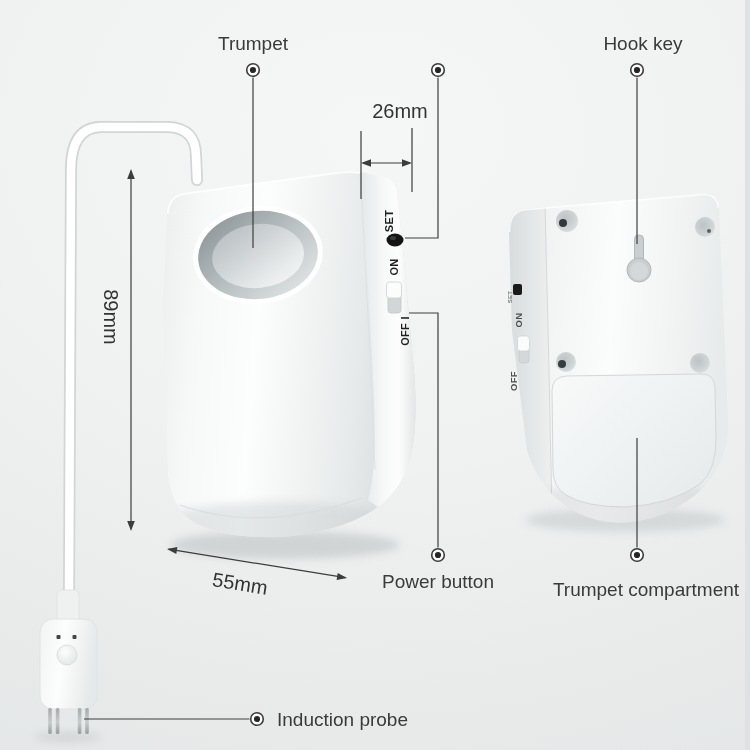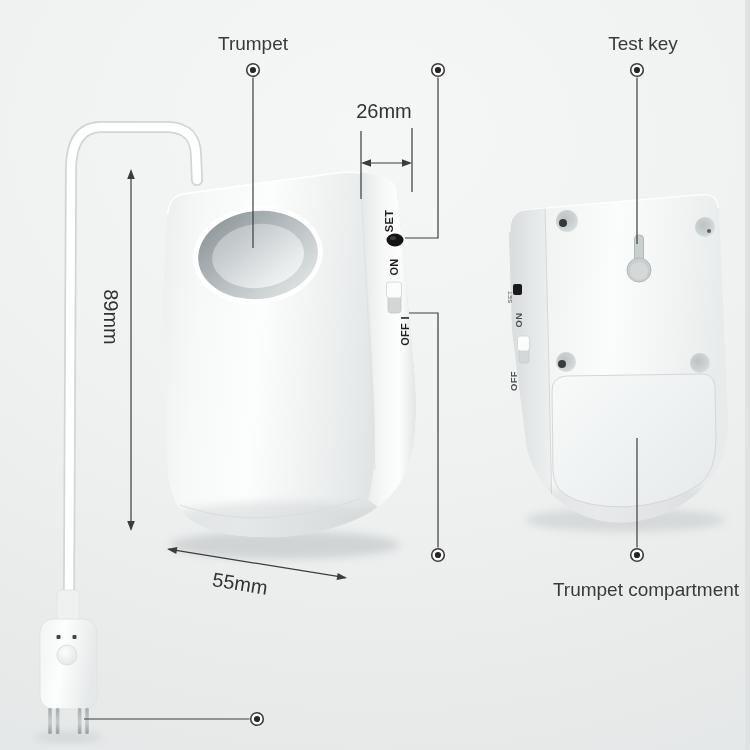--- a/index.html
+++ b/index.html
@@ -238,24 +238,26 @@
           <circle cx="637" cy="555" r="3.1" fill="#262626"></circle>
       </g>
       <g>
         <circle cx="257" cy="719" r="6.3" fill="#fff" stroke="#3c3c3c" stroke-width="1.6"></circle>
           <circle cx="257" cy="719" r="3.1" fill="#262626"></circle>
       </g>
     </g>
   </svg>
 
   <div class="lbl" style="left:253px;top:33px;">Trumpet</div>
-  <div class="lbl" style="left:643px;top:33px;">Test key</div>
+  <div class="lbl" style="left:643px;top:33px;">Hook key</div>
+  <div class="lbl" style="left:438px;top:571px;">Power button</div>
   <div class="lbl" style="left:646px;top:579px;">Trumpet compartment</div>
-
-  <div class="lbl dim" style="left:384px;top:100px;">26mm</div>
+  <div class="lbl" style="left:277px;top:709px;transform:none;">Induction probe</div>
+
+  <div class="lbl dim" style="left:400px;top:100px;">26mm</div>
   <div class="lbl dim dim-v" style="left:110px;top:317px;">89mm</div>
   <div class="lbl dim dim-r" style="left:240px;top:584px;">55mm</div>
 
   <div class="mark" style="left:389px;top:221px;">SET</div>
   <div class="mark" style="left:394px;top:267px;">ON</div>
   <div class="mark" style="left:405px;top:331px;">OFF I</div>
   <div class="mark mark-back-tiny" style="left:510px;top:297px;">SET</div>
   <div class="mark mark-back" style="left:518px;top:320px;">ON</div>
   <div class="mark mark-back" style="left:513px;top:381px;">OFF</div>
 

